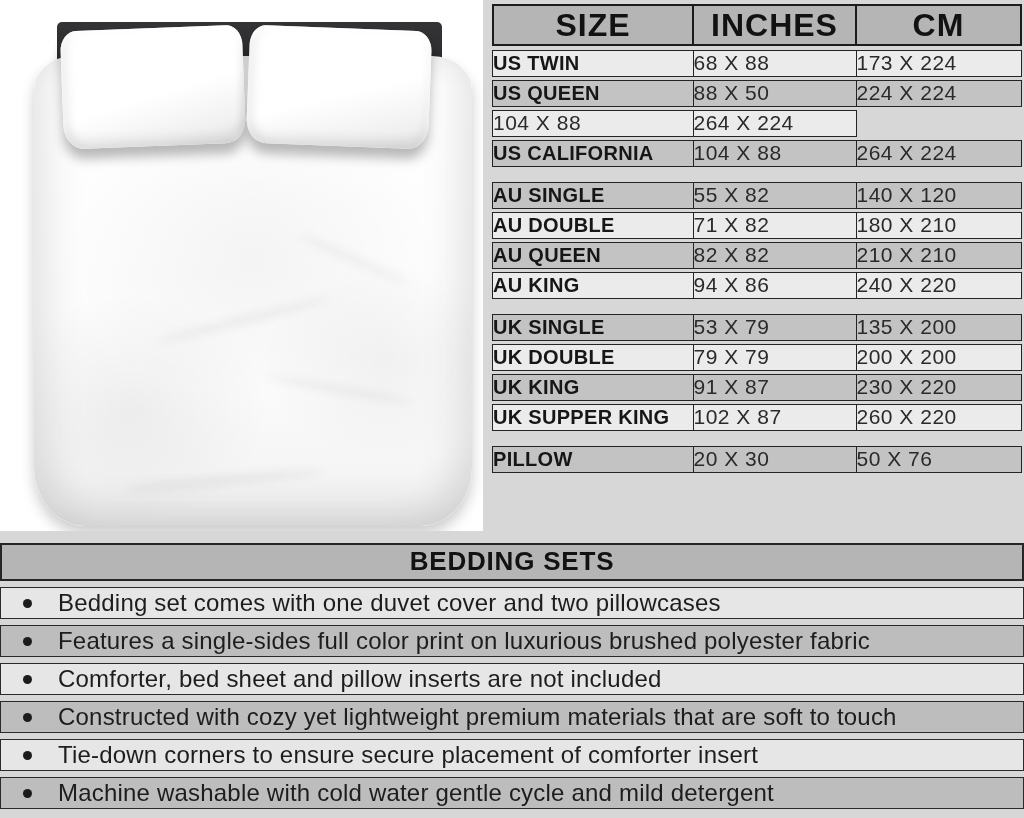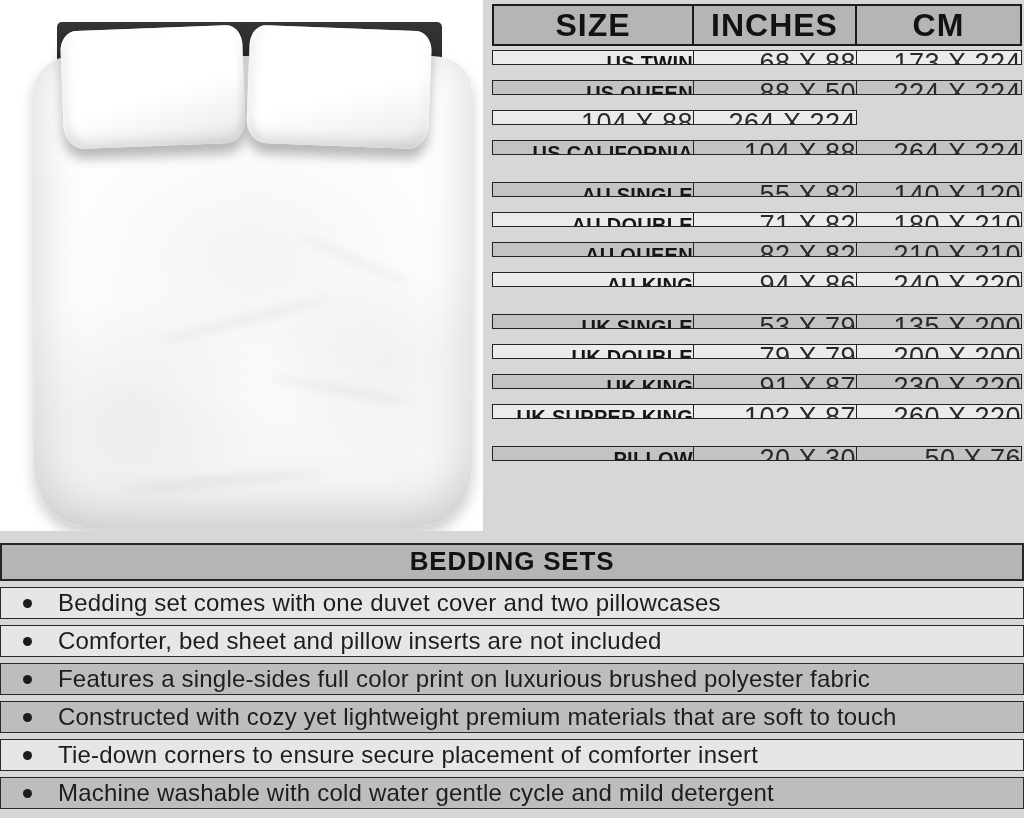--- a/index.html
+++ b/index.html
@@ -66,27 +66,27 @@
     box-sizing:border-box;margin-left:-2px;
   }
   .thead .cell:first-child{margin-left:0;}
   .groups{margin-top:4px;}
   .group{margin-bottom:15px;}
   .group:last-child{margin-bottom:0;}
   .trow{height:27px;margin-bottom:3px;}
   .trow:last-child{margin-bottom:0;}
   .trow .cell{
     box-sizing:border-box;border:1.5px solid #242424;margin-left:-1.5px;
-    height:15px;line-height:24px;text-align:right;overflow:hidden;white-space:nowrap;
+    height:27px;line-height:24px;text-align:left;overflow:hidden;white-space:nowrap;
   }
   .trow .cell:first-child{margin-left:0;}
   .trow.light .cell{background:#ebebeb;}
   .trow.gray  .cell{background:#c3c3c3;}
   .cell-size{font-weight:800;font-size:20px;letter-spacing:0.3px;color:#161616;}
-  .cell-val {font-weight:400;font-size:27px;letter-spacing:0.5px;color:#2a2a2a;}
+  .cell-val {font-weight:400;font-size:21px;letter-spacing:0.5px;color:#2a2a2a;}
 
   
   .info-title-bar{
     position:absolute;left:0;top:543px;width:1024px;height:38px;
     box-sizing:border-box;border:2px solid #262626;background:#b5b5b5;
     text-align:center;line-height:33px;
   }
   .info-title{font-weight:800;font-size:26px;letter-spacing:0.8px;color:#121212;}
   .bullet-list{position:absolute;left:0;top:587px;width:1024px;}
   .bullet-row{
@@ -202,35 +202,35 @@
   </div>
 
   <div class="info-title-bar">
     <span class="info-title">BEDDING SETS</span>
   </div>
   <div class="bullet-list">
       <div class="bullet-row light">
         <span class="dot"></span>
         <span class="bullet-text">Bedding set comes with one duvet cover and two pillowcases</span>
       </div>
+      <div class="bullet-row gray">
+        <span class="dot"></span>
+        <span class="bullet-text">Features a single-sides full color print on luxurious brushed polyester fabric</span>
+      </div>
       <div class="bullet-row light">
         <span class="dot"></span>
         <span class="bullet-text">Comforter, bed sheet and pillow inserts are not included</span>
       </div>
       <div class="bullet-row gray">
         <span class="dot"></span>
-        <span class="bullet-text">Features a single-sides full color print on luxurious brushed polyester fabric</span>
+        <span class="bullet-text">Constructed with cozy yet lightweight premium materials that are soft to touch</span>
+      </div>
+      <div class="bullet-row light">
+        <span class="dot"></span>
+        <span class="bullet-text">Tie-down corners to ensure secure placement of comforter insert</span>
       </div>
       <div class="bullet-row gray">
         <span class="dot"></span>
-        <span class="bullet-text">Constructed with cozy yet lightweight premium materials that are soft to touch</span>
-      </div>
-      <div class="bullet-row light">
-        <span class="dot"></span>
-        <span class="bullet-text">Tie-down corners to ensure secure placement of comforter insert</span>
-      </div>
-      <div class="bullet-row gray">
-        <span class="dot"></span>
         <span class="bullet-text">Machine washable with cold water gentle cycle and mild detergent</span>
       </div>
     </div>
 
 </div>
 
 </body></html>

